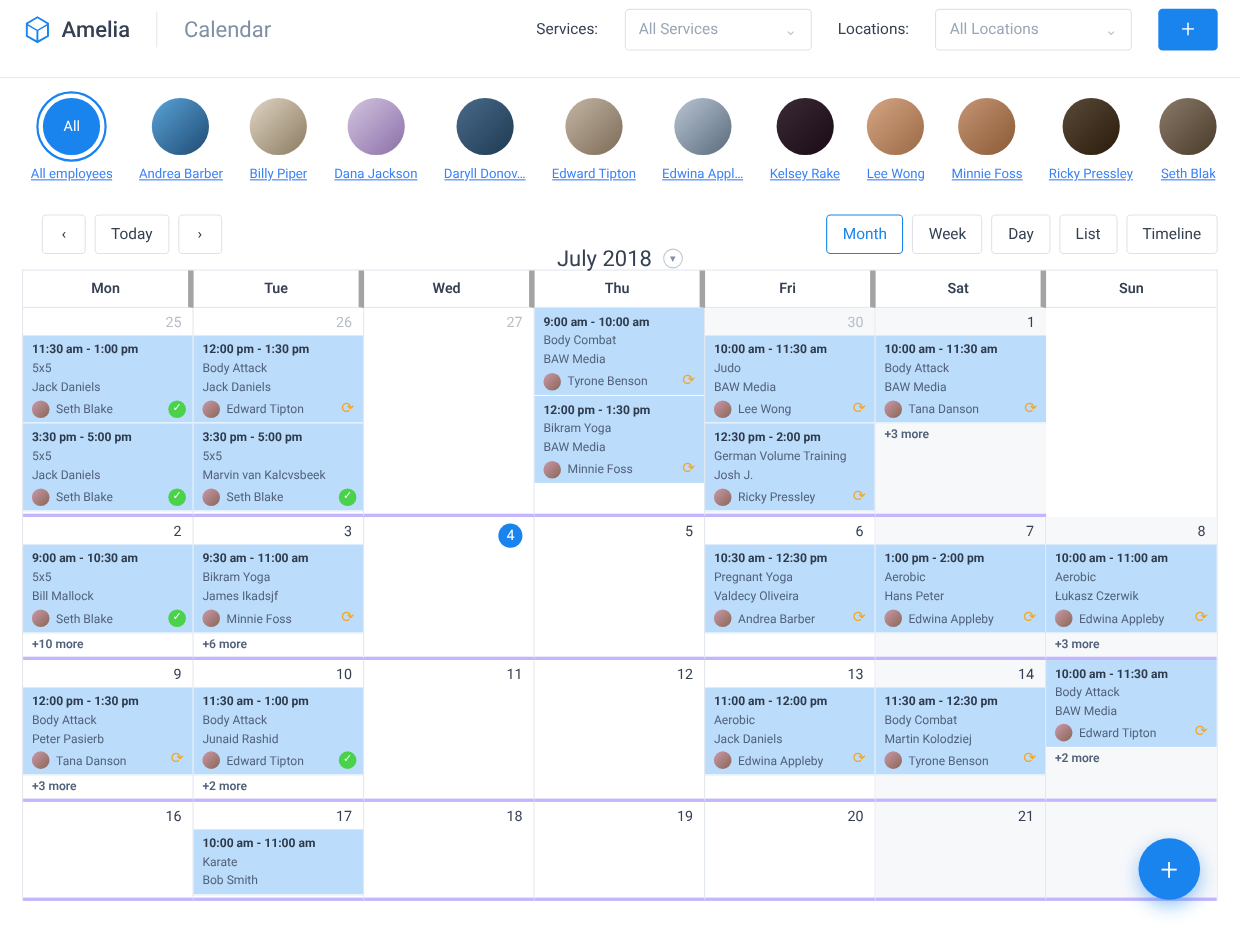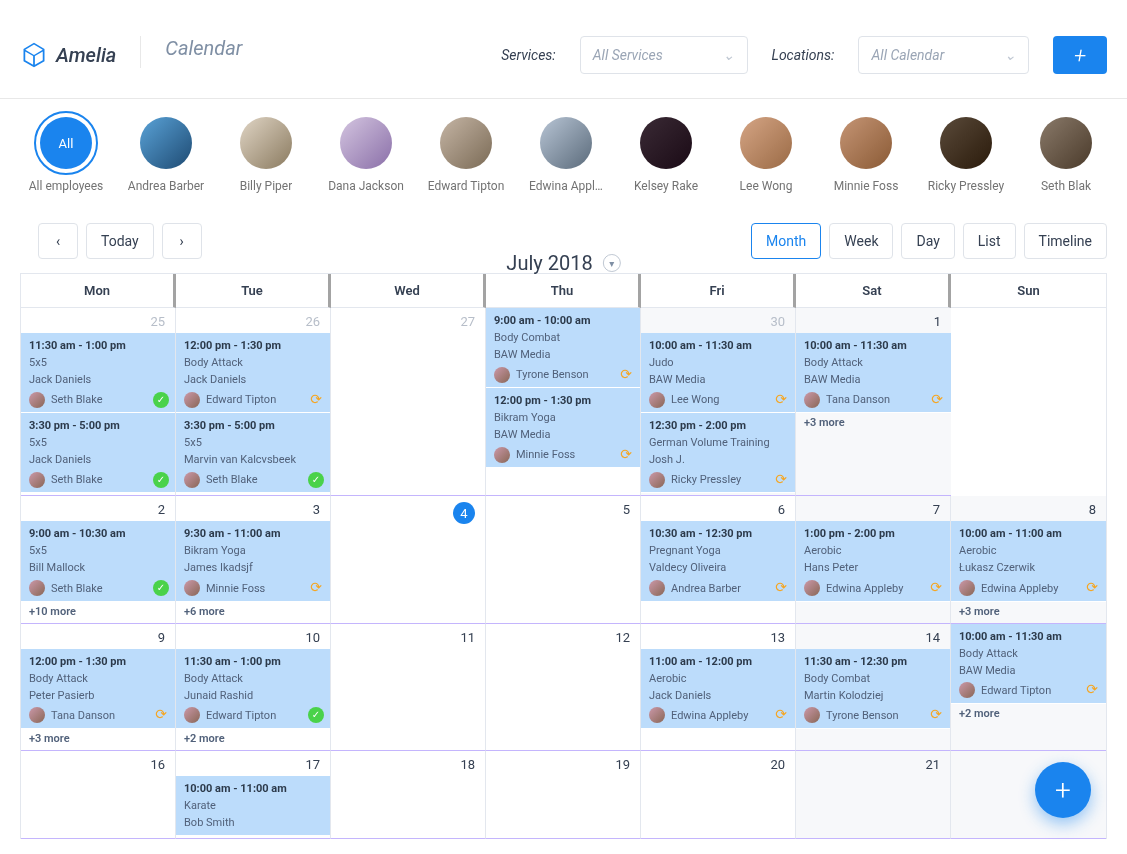--- a/index.html
+++ b/index.html
@@ -1,56 +1,56 @@
 <!DOCTYPE html>
 <html><head>
 <meta charset="utf-8">
 <style>
 * { box-sizing: border-box; margin: 0; padding: 0; }
 body { font-family: -apple-system, BlinkMacSystemFont, "Segoe UI", Roboto, sans-serif; background: #fff; color: #354052; width: 1127px; height: 854px; overflow: hidden; }
 
 
-.header { display: flex; padding: 36px 20px 24px 20px; border-bottom: 1px solid #e8e8e8; font-style: italic; }
+.header { display: flex; align-items: center; padding: 8px 20px 24px 20px; border-bottom: 1px solid #e8e8e8; }
 .logo { display: flex; align-items: center; gap: 8px; }
 .logo-icon { width: 28px; height: 28px; }
 .logo-text { font-size: 20px; font-weight: 500; color: #354052; }
 .divider-v { width: 1px; height: 32px; background: #e8e8e8; margin: 0 24px; }
 .page-title { font-size: 20px; font-weight: 400; color: #7f8fa4; }
 .header-right { margin-left: auto; display: flex; align-items: center; gap: 24px; }
 .filter-label { font-size: 14px; color: #354052; }
 .select { border: 1px solid #dfe3e9; border-radius: 4px; padding: 0 12px; height: 38px; display: flex; align-items: center; gap: 60px; color: #9aa5b5; font-size: 14px; cursor: pointer; }
 .select .chev { color: #c0c8d3; }
 .add-btn { width: 54px; height: 38px; background: #1a84ee; border-radius: 4px; display: flex; align-items: center; justify-content: center; cursor: pointer; }
 .add-btn span { color: #fff; font-size: 22px; font-weight: 300; }
 
 
 .employees { display: flex; gap: 24px; padding: 18px 20px 20px 28px; overflow: hidden; }
 .emp { display: flex; flex-direction: column; align-items: center; gap: 10px; cursor: pointer; width: 76px; }
 .emp-avatar { width: 52px; height: 52px; border-radius: 50%; background: linear-gradient(135deg, #7aa, #456); position: relative; }
 .emp.all .emp-avatar { background: #1a84ee; display: flex; align-items: center; justify-content: center; color: #fff; font-size: 13px; }
 .emp.all .ring { position: absolute; inset: -6px; border: 2px solid #1a84ee; border-radius: 50%; }
-.emp-name { font-size: 12px; color: #737373; white-space: nowrap; max-width: 90px; overflow: hidden; text-overflow: ellipsis; text-align: center; }
+.emp-name { font-size: 12px; color: #3b82f6; white-space: nowrap; max-width: 90px; overflow: hidden; text-overflow: ellipsis; text-align: center; text-decoration: underline; }
 
 
 .toolbar { display: flex; align-items: center; padding: 10px 20px 14px 38px; position: relative; }
 .nav-btns { display: flex; gap: 8px; }
 .btn { border: 1px solid #dfe3e9; border-radius: 4px; background: #fff; height: 36px; padding: 0 14px; display: flex; align-items: center; justify-content: center; cursor: pointer; font-size: 14px; color: #354052; }
 .btn.icon { width: 40px; padding: 0; }
 .month-title { position: absolute; left: 50%; transform: translateX(-50%); display: flex; align-items: center; gap: 10px; font-size: 20px; color: #354052; margin-top: 44px; }
 .month-title .dd { width: 18px; height: 18px; border: 1px solid #c0c8d3; border-radius: 50%; display: flex; align-items: center; justify-content: center; color: #7f8fa4; font-size: 10px; }
 .view-tabs { margin-left: auto; display: flex; gap: 8px; }
 .btn.active { border-color: #1a84ee; color: #1a84ee; }
 
 
 .calendar { margin: 0 20px; border: 1px solid #e3e7ee; border-bottom: none; }
 .dayhead { display: grid; grid-template-columns: repeat(7, 1fr); }
-.dayhead div { border-right: 3px solid #a3a3a3; border-bottom: 1px solid #e3e7ee; text-align: center; padding: 9px 0; font-size: 13px; font-weight: 600; color: #354052; }
+.dayhead div { border-right: 5px solid #a3a3a3; border-bottom: 1px solid #e3e7ee; text-align: center; padding: 9px 0; font-size: 13px; font-weight: 600; color: #354052; }
 .dayhead div:last-child { border-right: none; }
 .week { display: grid; grid-template-columns: repeat(7, 1fr); }
-.cell { border-right: 1px solid #e3e7ee; border-bottom: 1px solid #c4b5fd; min-height: 48px; position: relative; padding-bottom: 2px; }
+.cell { border-right: 1px solid #e3e7ee; border-bottom: 3px solid #c4b5fd; min-height: 48px; position: relative; padding-bottom: 2px; }
 .cell:last-child { border-right: none; }
 .cell.weekend { background: #f7f8fa; }
 .datenum { text-align: right; padding: 6px 10px 4px 0; font-size: 13px; color: #354052; }
 .datenum.other { color: #b7bec9; }
 .datenum.today span { background: #1a84ee; color: #fff; border-radius: 50%; width: 22px; height: 22px; display: inline-flex; align-items: center; justify-content: center; }
 
 .event { background: #bcdcfb; margin: 0; padding: 4px 6px 4px 8px; font-size: 11px; line-height: 1.55; border-bottom: 1px solid #fff; }
 .event .time { font-weight: 700; color: #2c3a4b; }
 .event .svc, .event .loc { color: #51617a; }
 .event-foot { display: flex; align-items: center; gap: 6px; padding: 3px 0 0 0; }
@@ -89,21 +89,21 @@
   <div class="divider-v"></div>
   <div class="page-title">Calendar</div>
   <div class="header-right">
     <span class="filter-label">Services:</span>
     <div class="select">
       <span>All Services</span>
       <span class="chev">⌄</span>
     </div>
     <span class="filter-label">Locations:</span>
     <div class="select">
-      <span>All Calendar</span>
+      <span>All Locations</span>
       <span class="chev">⌄</span>
     </div>
     <div class="add-btn">
         <span>+</span>
       </div>
   </div>
 </div>
 
 <div class="employees" id="emp-row">
     <div class="emp all">
@@ -114,20 +114,24 @@
       <div class="emp-avatar av1"></div>
       <div class="emp-name">Andrea Barber</div>
     </div>
     <div class="emp">
       <div class="emp-avatar av2"></div>
       <div class="emp-name">Billy Piper</div>
     </div>
     <div class="emp">
       <div class="emp-avatar av3"></div>
       <div class="emp-name">Dana Jackson</div>
+    </div>
+    <div class="emp">
+      <div class="emp-avatar av4"></div>
+      <div class="emp-name">Daryll Donov…</div>
     </div>
     <div class="emp">
       <div class="emp-avatar av5"></div>
       <div class="emp-name">Edward Tipton</div>
     </div>
     <div class="emp">
       <div class="emp-avatar av6"></div>
       <div class="emp-name">Edwina Appl…</div>
     </div>
     <div class="emp">

